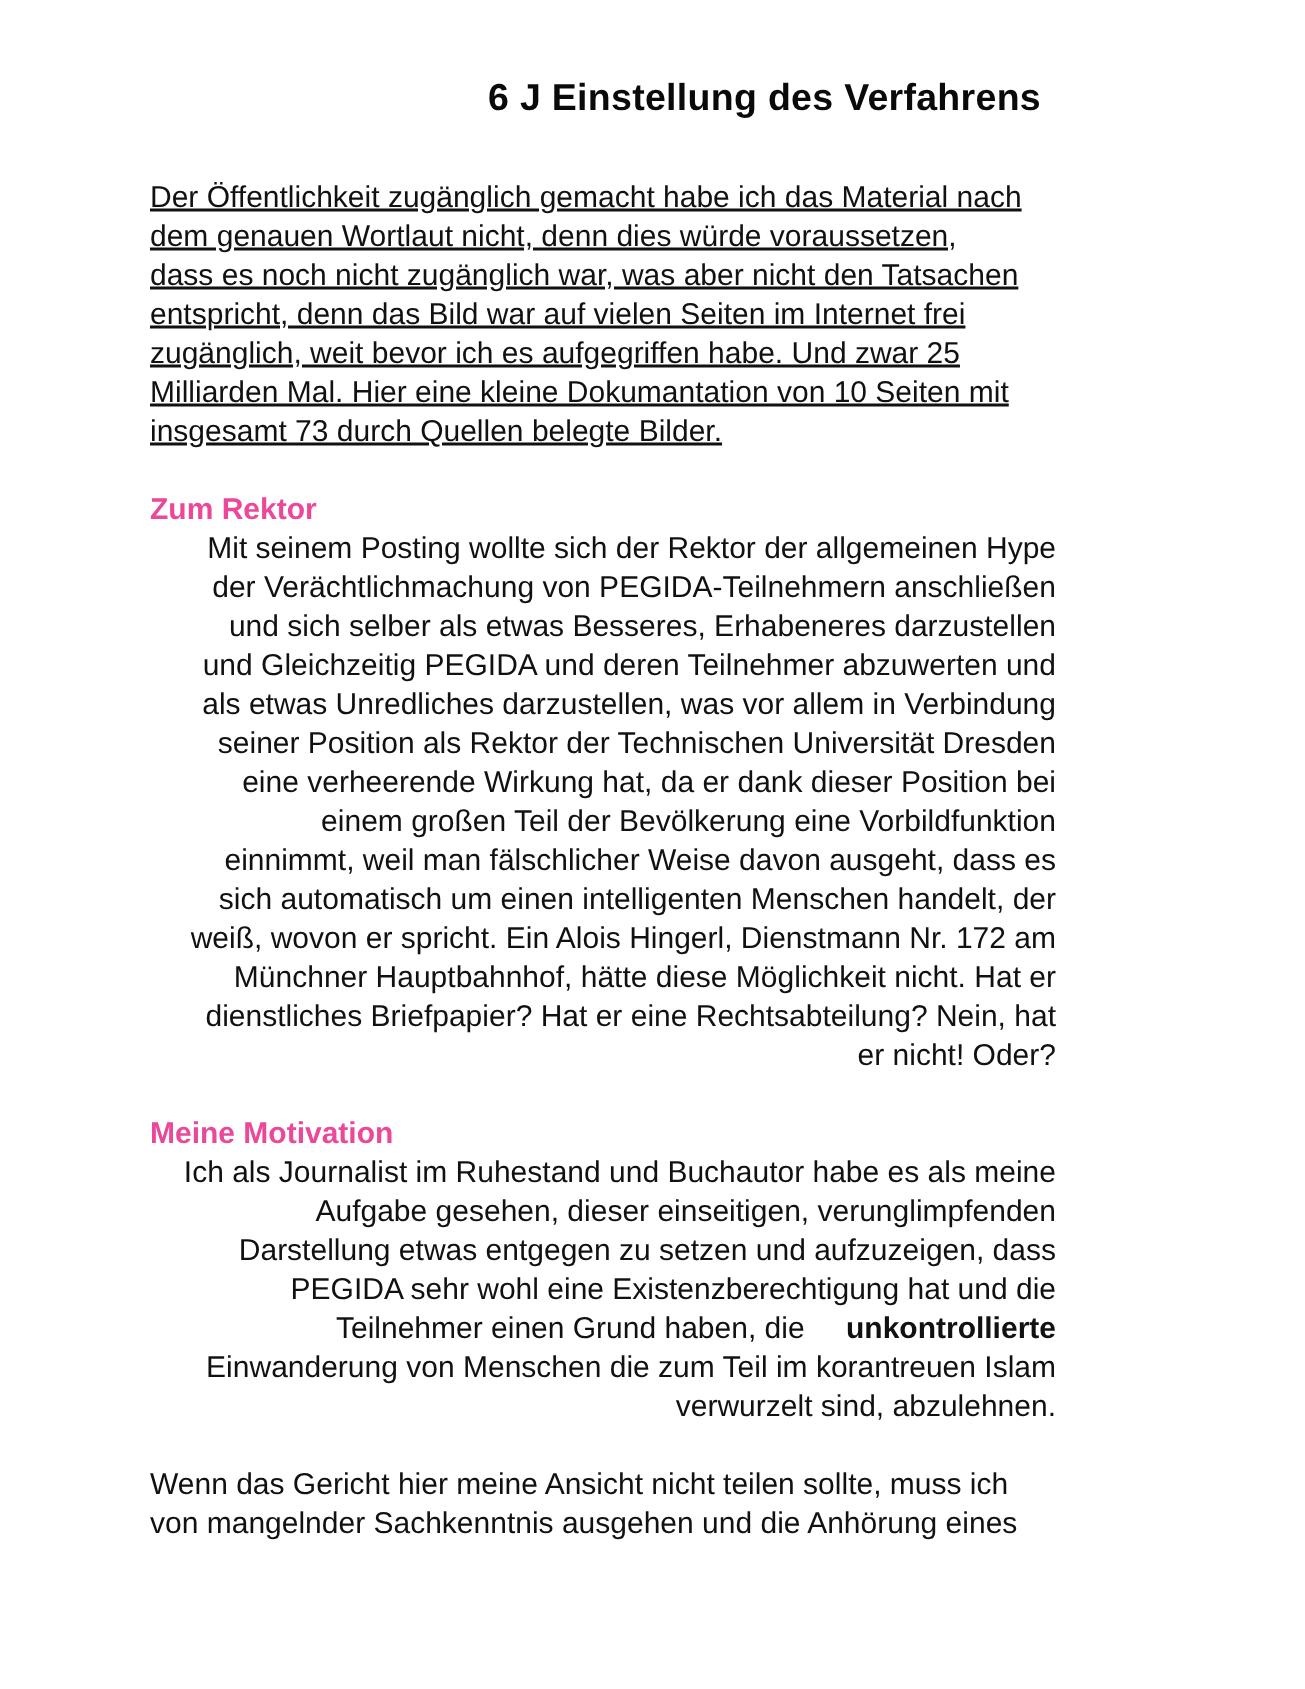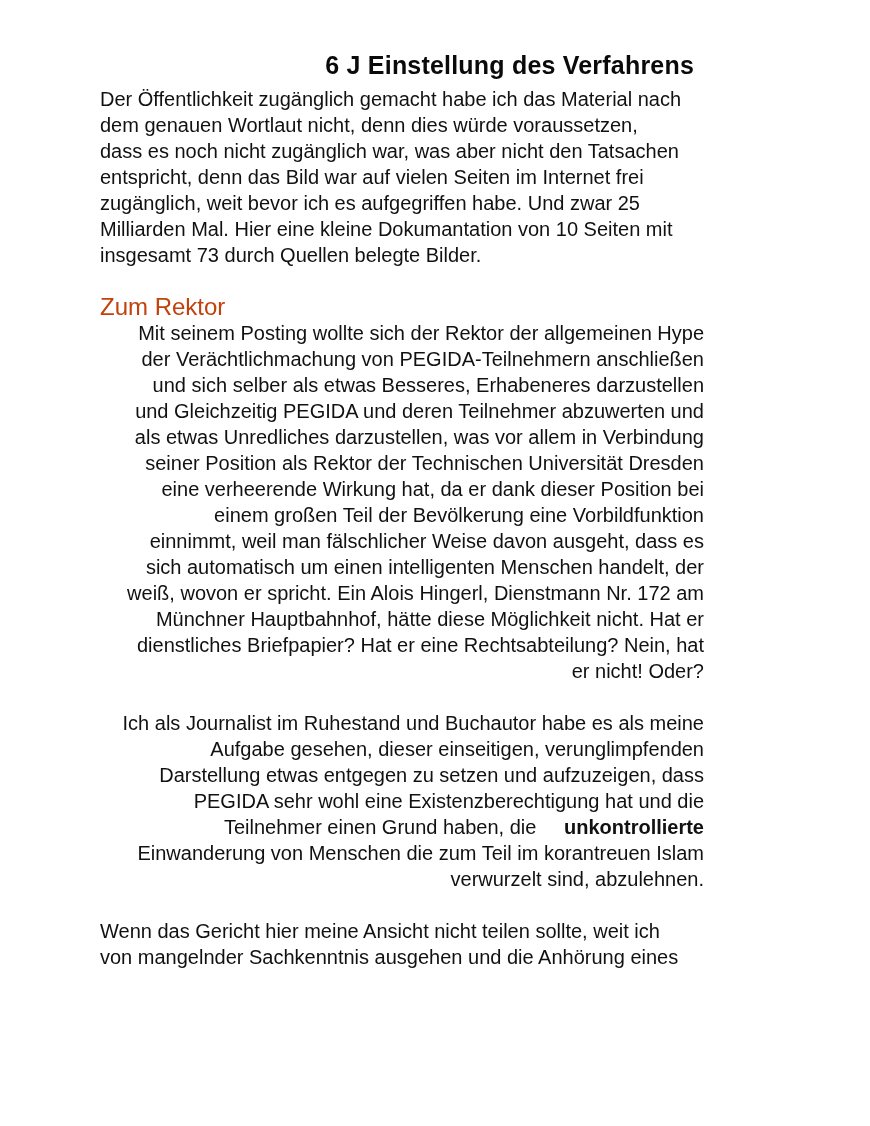--- a/index.html
+++ b/index.html
@@ -32,30 +32,31 @@
     color: #0a0a0a;
   }
   .para {
     margin: 26px 0 0 0;
     font-size: 20px;
     line-height: 26px;
     white-space: pre-line;
     color: #111111;
   }
   .para.first {
-    margin-top: 6px;
+    margin-top: 39px;
+    text-decoration: underline;
   }
   .section {
     margin: 26px 0 0 0;
   }
   .section-heading {
-    font-size: 24px;
+    font-size: 20px;
     line-height: 26px;
-    font-weight: normal;
-    color: #c2410c;
+    font-weight: bold;
+    color: #ec4899;
   }
   .section .para {
     margin-top: 0;
     text-align: right;
   }
   .bold-word {
     font-weight: bold;
     margin-left: 22px;
   }
 </style>
@@ -86,25 +87,26 @@
 einem großen Teil der Bevölkerung eine Vorbildfunktion
 einnimmt, weil man fälschlicher Weise davon ausgeht, dass es
 sich automatisch um einen intelligenten Menschen handelt, der
 weiß, wovon er spricht. Ein Alois Hingerl, Dienstmann Nr. 172 am
 Münchner Hauptbahnhof, hätte diese Möglichkeit nicht. Hat er
 dienstliches Briefpapier? Hat er eine Rechtsabteilung? Nein, hat
 er nicht! Oder?</p>
   </div>
 
   <div class="section">
+    <div class="section-heading">Meine Motivation</div>
     <p class="para"><span>Ich als Journalist im Ruhestand und Buchautor habe es als meine
 Aufgabe gesehen, dieser einseitigen, verunglimpfenden
 Darstellung etwas entgegen zu setzen und aufzuzeigen, dass
 PEGIDA sehr wohl eine Existenzberechtigung hat und die
 Teilnehmer einen Grund haben, die </span><b class="bold-word">unkontrollierte</b><span>
 Einwanderung von Menschen die zum Teil im korantreuen Islam
 verwurzelt sind, abzulehnen.</span></p>
   </div>
 
-  <p class="para">Wenn das Gericht hier meine Ansicht nicht teilen sollte, weit ich
+  <p class="para">Wenn das Gericht hier meine Ansicht nicht teilen sollte, muss ich
 von mangelnder Sachkenntnis ausgehen und die Anhörung eines</p>
 
 </div>
 
 </body></html>

